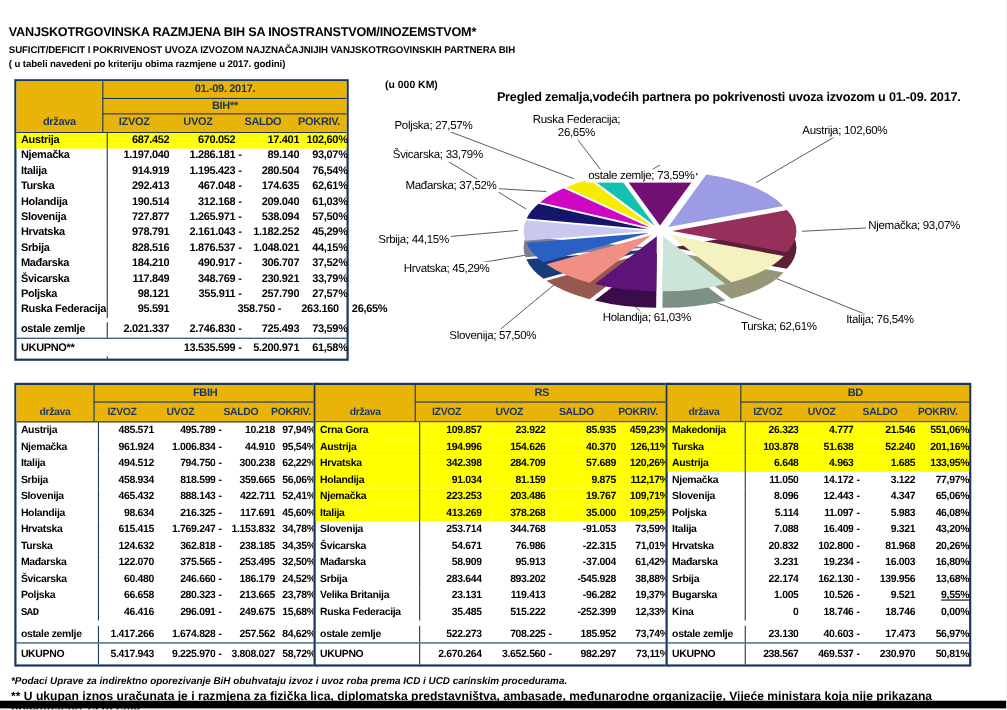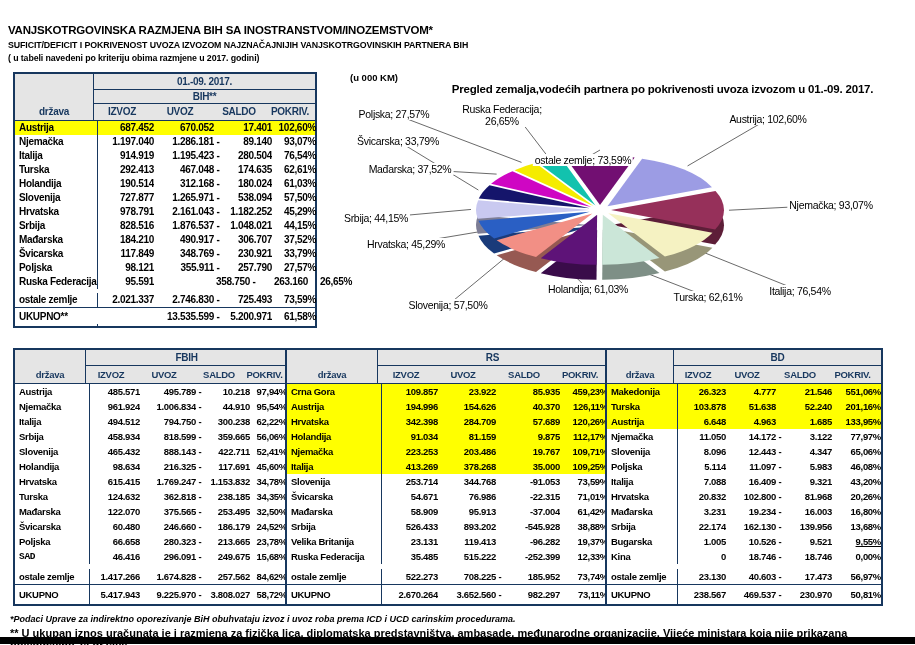--- a/index.html
+++ b/index.html
@@ -7,21 +7,21 @@
         font-family:"Liberation Sans","DejaVu Sans",sans-serif;color:#000;}
   
   .titles{position:absolute;left:8px;top:24px;}
   .t1{font-size:11.5px;font-weight:bold;letter-spacing:-0.2px;}
   .t2{font-size:8.8px;font-weight:bold;margin-top:4px;letter-spacing:-0.1px;}
   .t3{font-size:8.8px;font-weight:bold;margin-top:3px;letter-spacing:-0.1px;}
   .unit-note{position:absolute;left:350px;top:72px;font-size:9.5px;font-weight:bold;}
 
   
   .tbl{position:absolute;border:2px solid #17375E;background:#fff;}
-  .thead{background:#e5e5e5;color:#17375E;}
+  .thead{background:#eab308;color:#17375E;}
   .grp-row{display:flex;}
   .grp-spacer{flex:none;}
   .grp-cell{flex:1;text-align:center;font-weight:bold;border-bottom:1.5px solid #17375E;
             border-left:1.5px solid #17375E;}
   .col-row{display:flex;border-bottom:1.5px solid #17375E;}
   .c{flex:none;overflow:hidden;white-space:nowrap;}
   .col-row .c{text-align:center;font-weight:bold;}
   .r{display:flex;}
   .r .c{font-weight:bold;}
   .c.name{text-align:left;padding-left:4px;}
@@ -123,21 +123,21 @@
         <div class="c num" style="width: 60px;">467.048</div>
         <div class="c sgn" style="width: 8px;">-</div>
         <div class="c num" style="width: 50px;">174.635</div>
         <div class="c pok" style="width: 44px;">62,61%</div>
       </div>
       <div class="r">
         <div class="c name" style="width: 78px;">Holandija</div>
         <div class="c num vline" style="width: 56px;">190.514</div>
         <div class="c num" style="width: 60px;">312.168</div>
         <div class="c sgn" style="width: 8px;">-</div>
-        <div class="c num" style="width: 50px;">180.024</div>
+        <div class="c num" style="width: 50px;">209.040</div>
         <div class="c pok" style="width: 44px;">61,03%</div>
       </div>
       <div class="r">
         <div class="c name" style="width: 78px;">Slovenija</div>
         <div class="c num vline" style="width: 56px;">727.877</div>
         <div class="c num" style="width: 60px;">1.265.971</div>
         <div class="c sgn" style="width: 8px;">-</div>
         <div class="c num" style="width: 50px;">538.094</div>
         <div class="c pok" style="width: 44px;">57,50%</div>
       </div>
@@ -250,21 +250,21 @@
         <div class="pie-label" style="left: 501px; top: 150px;">Njemačka; 93,07%</div>
         <div class="pie-label" style="left: 470px; top: 236px;">Italija; 76,54%</div>
         <div class="pie-label" style="left: 378px; top: 242px;">Turska; 62,61%</div>
         <div class="pie-label" style="left: 258px; top: 234px;">Holandija; 61,03%</div>
         <div class="pie-label" style="left: 118px; top: 250px;">Slovenija; 57,50%</div>
         <div class="pie-label" style="left: 76px; top: 189px;">Hrvatska; 45,29%</div>
         <div class="pie-label" style="left: 46px; top: 163px;">Srbija; 44,15%</div>
         <div class="pie-label" style="left: 68px; top: 86px;">Švicarska; 33,79%</div>
         <div class="pie-label" style="left: 80px; top: 114px;">Mađarska; 37,52%</div>
         <div class="pie-label" style="left: 64px; top: 59px;">Poljska; 27,57%</div>
-        <div class="pie-label" style="left: 172px; top: 60px;">
+        <div class="pie-label" style="left: 194px; top: 60px;">
           <div>Ruska Federacija;</div>
           <div>26,65%</div>
         </div>
       </div>
   </div>
 
   <div id="fbih-table" class="tbl bot-tbl">
       <div class="thead">
         <div class="grp-row">
           <div class="grp-spacer" style="width: 70px;"></div>
@@ -472,21 +472,21 @@
       <div class="r">
         <div class="c name" style="width: 90px;">Mađarska</div>
         <div class="c num vline" style="width: 56px;">58.909</div>
         <div class="c num" style="width: 58px;">95.913</div>
         <div class="c sgn" style="width: 8px;"></div>
         <div class="c num" style="width: 56px;">-37.004</div>
         <div class="c pok" style="width: 48px;">61,42%</div>
       </div>
       <div class="r">
         <div class="c name" style="width: 90px;">Srbija</div>
-        <div class="c num vline" style="width: 56px;">526.433</div>
+        <div class="c num vline" style="width: 56px;">283.644</div>
         <div class="c num" style="width: 58px;">893.202</div>
         <div class="c sgn" style="width: 8px;"></div>
         <div class="c num" style="width: 56px;">-545.928</div>
         <div class="c pok" style="width: 48px;">38,88%</div>
       </div>
       <div class="r">
         <div class="c name" style="width: 90px;">Velika Britanija</div>
         <div class="c num vline" style="width: 56px;">23.131</div>
         <div class="c num" style="width: 58px;">119.413</div>
         <div class="c sgn" style="width: 8px;"></div>

